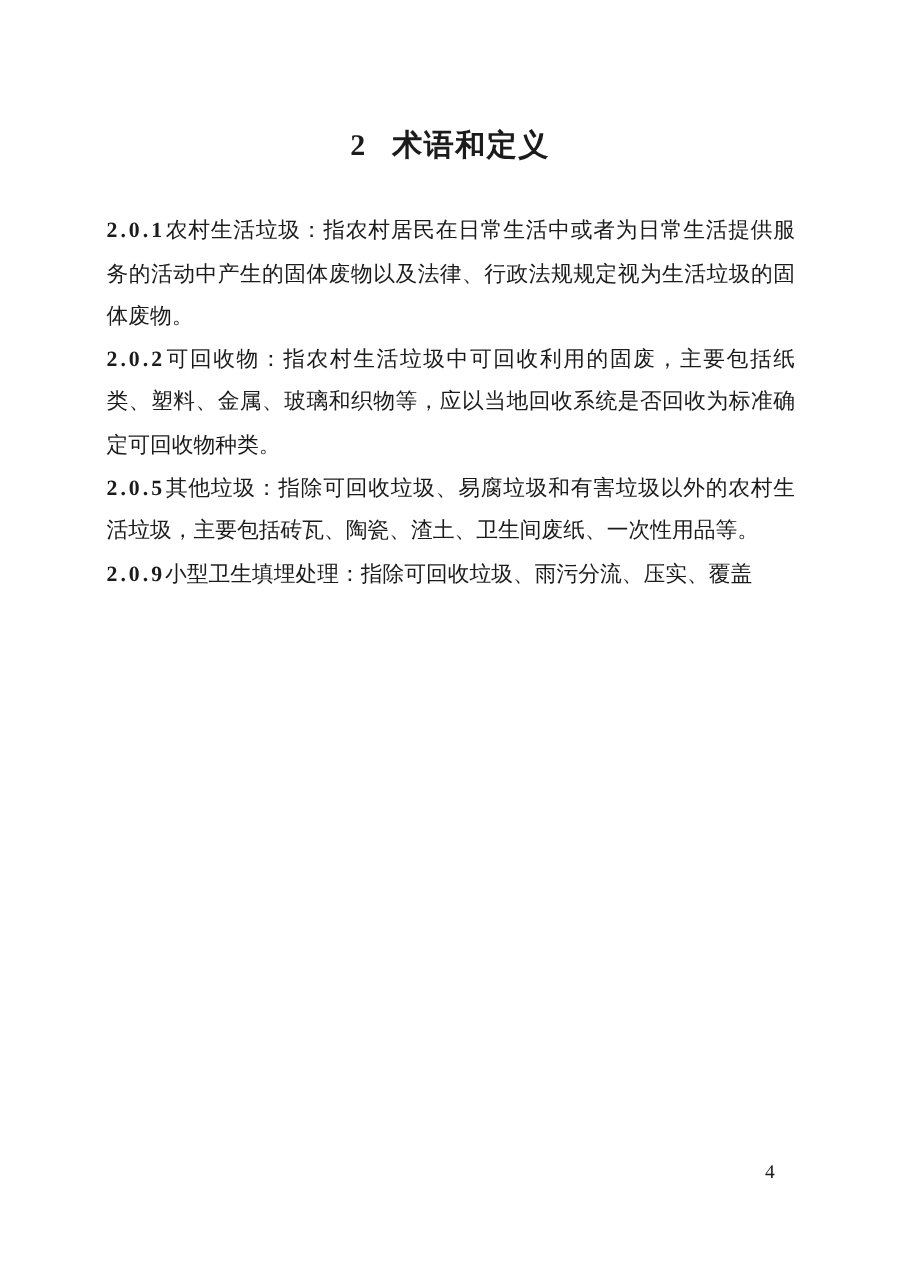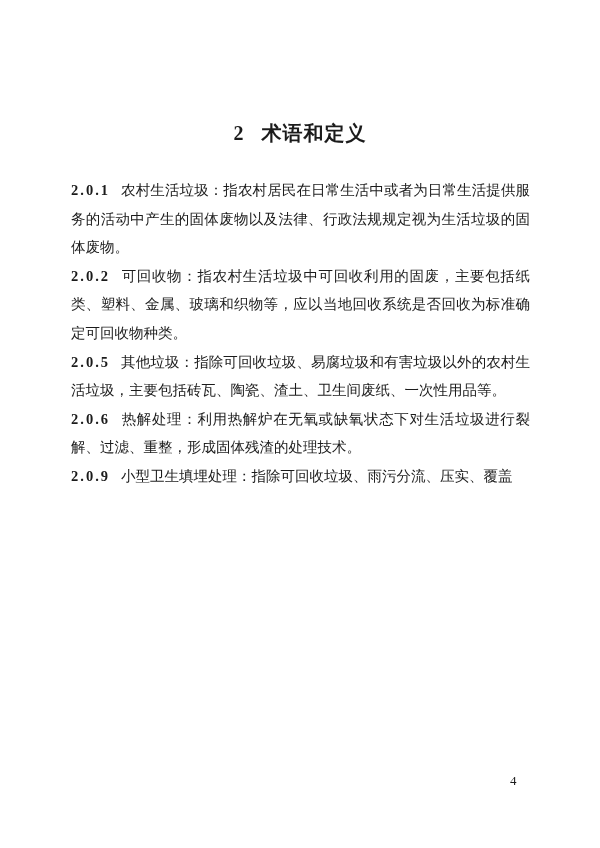--- a/index.html
+++ b/index.html
@@ -12,21 +12,21 @@
     width: 600px;
     height: 848px;
     box-sizing: border-box;
     background: #ffffff;
     overflow: hidden;
     font-family: "Liberation Serif", "DejaVu Serif", serif;
     color: #1b1b1b;
   }
   .title {
     margin: 0;
-    padding-top: 120px;
+    padding-top: 84px;
     text-align: center;
     font-size: 20px;
     line-height: 27px;
     font-weight: bold;
     letter-spacing: 1px;
   }
   .title .title-num {
     margin-right: 18px;
     letter-spacing: 0;
   }
@@ -37,21 +37,21 @@
   p.term {
     margin: 0;
     font-size: 14.5px;
     line-height: 28.6px;
     text-align: justify;
     text-justify: inter-character;
   }
   p.term b.num {
     font-weight: bold;
     letter-spacing: 2px;
-    margin-right: 11px;
+    margin-right: 0;
     white-space: nowrap;
     font-family: Liberation Serif, serif;
   }
   .pagenum {
     position: absolute;
     top: 773px;
     left: 510px;
     font-size: 13px;
     color: #1b1b1b;
   }
@@ -59,18 +59,17 @@
 </head>
 <body>
 
 <div class="page">
   <h1 class="title"><span class="title-num">2</span><span>术语和定义</span></h1>
 
   <div class="content" id="terms-list">
       <p class="term"><b class="num">2.0.1</b><span>农村生活垃圾：指农村居民在日常生活中或者为日常生活提供服务的活动中产生的固体废物以及法律、行政法规规定视为生活垃圾的固体废物。</span></p>
       <p class="term"><b class="num">2.0.2</b><span>可回收物：指农村生活垃圾中可回收利用的固废，主要包括纸类、塑料、金属、玻璃和织物等，应以当地回收系统是否回收为标准确定可回收物种类。</span></p>
       <p class="term"><b class="num">2.0.5</b><span>其他垃圾：指除可回收垃圾、易腐垃圾和有害垃圾以外的农村生活垃圾，主要包括砖瓦、陶瓷、渣土、卫生间废纸、一次性用品等。</span></p>
-      <p class="term"><b class="num">2.0.6</b><span>热解处理：利用热解炉在无氧或缺氧状态下对生活垃圾进行裂解、过滤、重整，形成固体残渣的处理技术。</span></p>
       <p class="term"><b class="num">2.0.9</b><span>小型卫生填埋处理：指除可回收垃圾、雨污分流、压实、覆盖</span></p>
     </div>
 
   <div class="pagenum">4</div>
 </div>
 
 </body></html>

